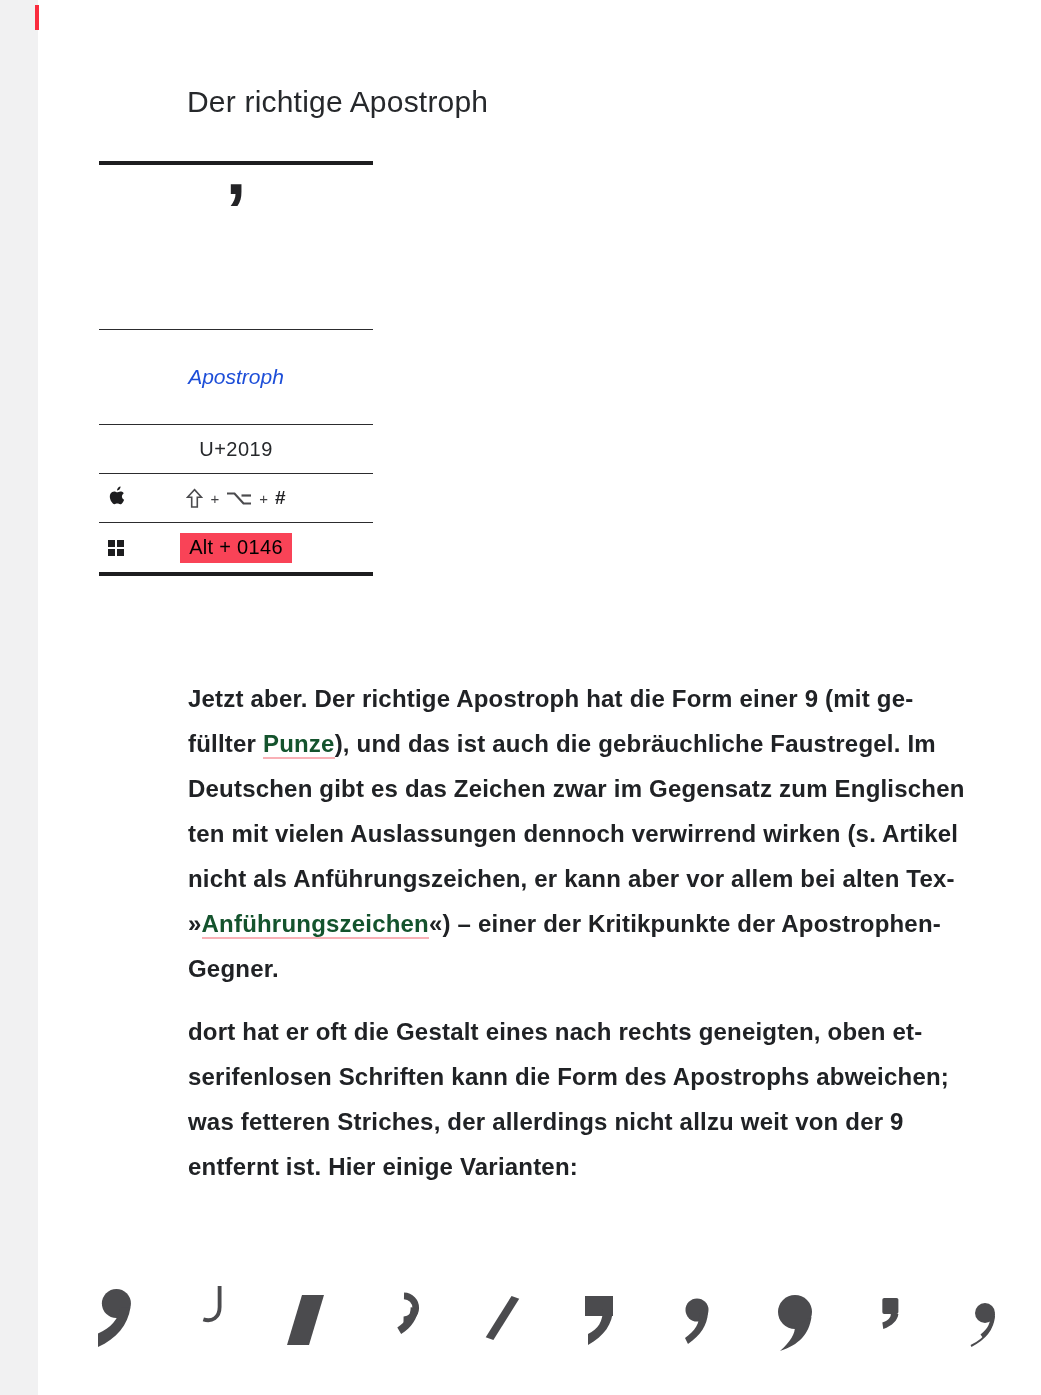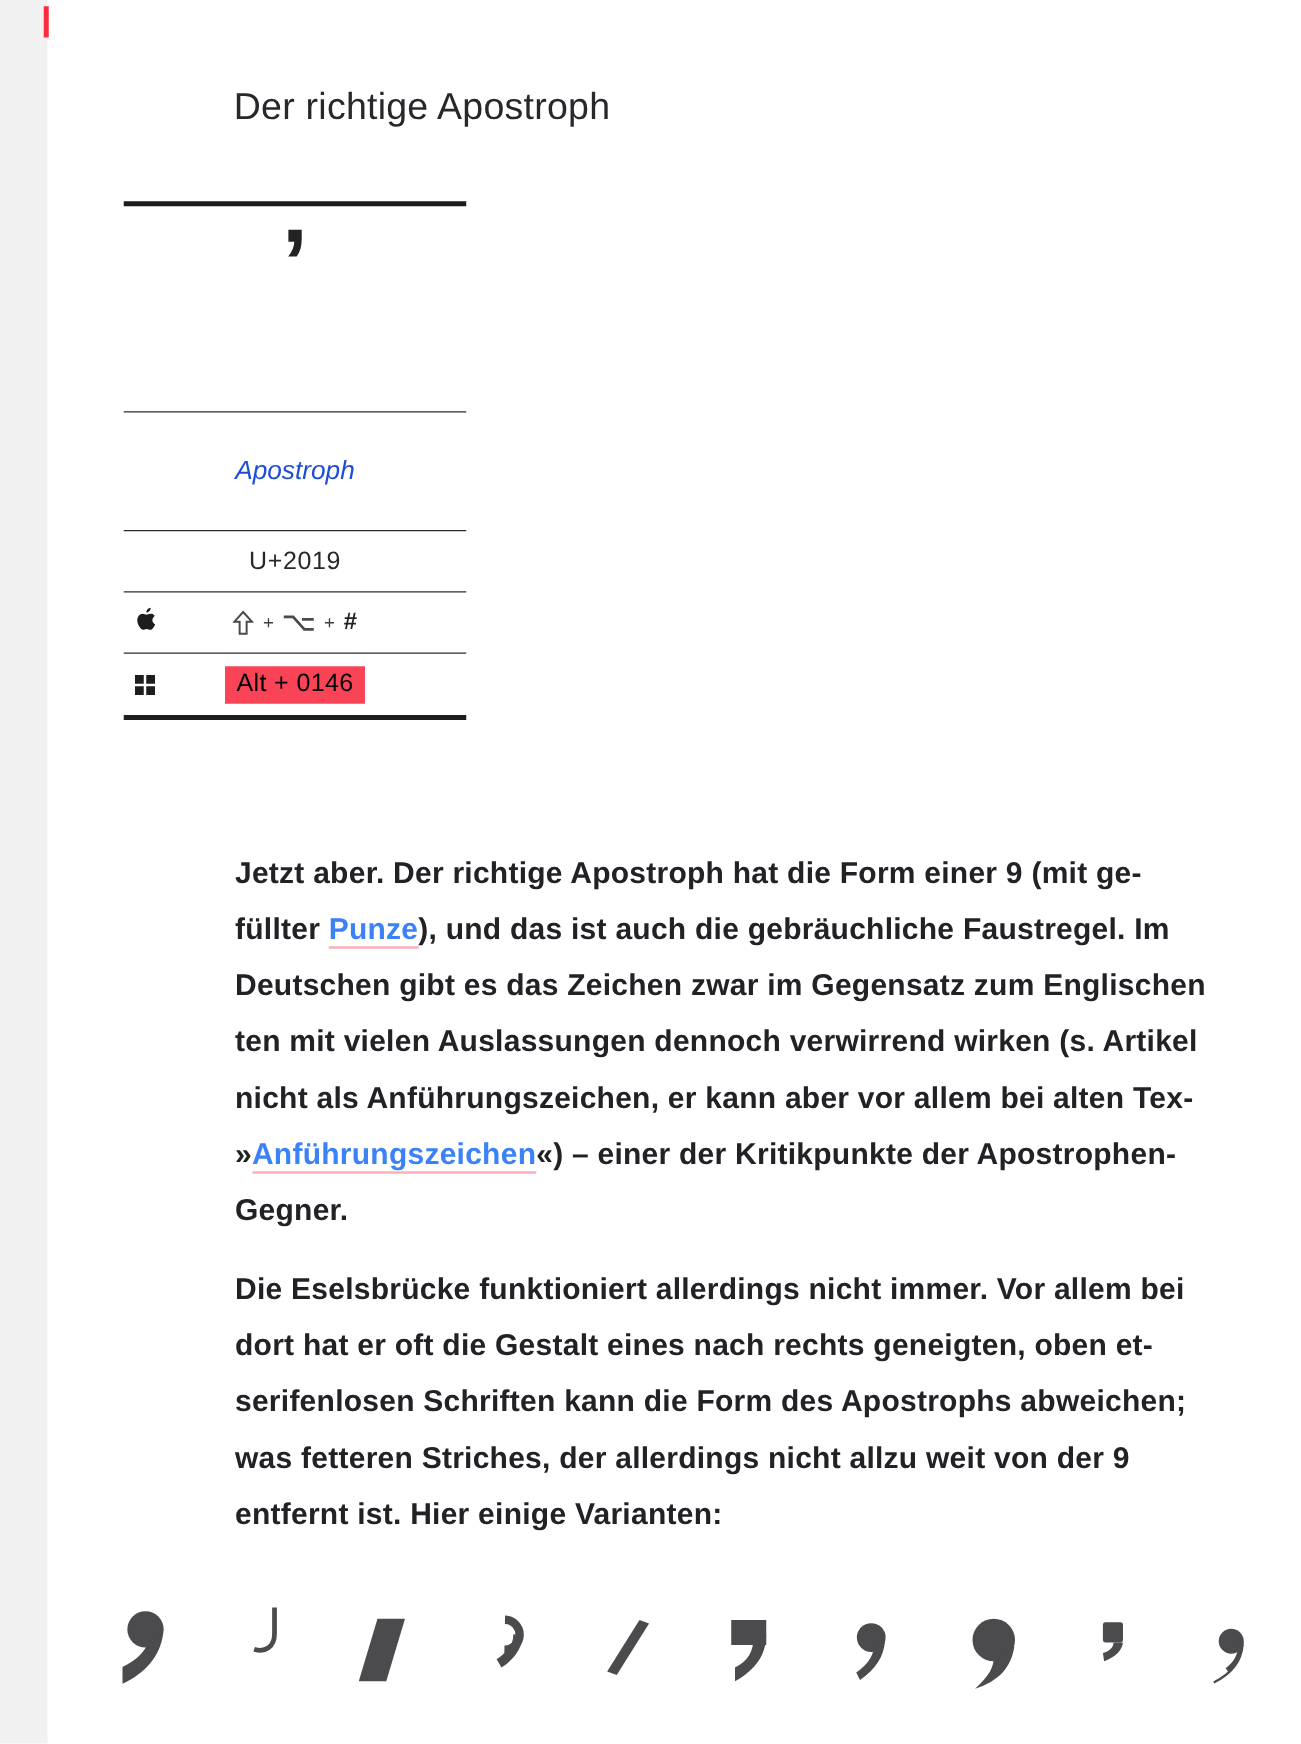--- a/index.html
+++ b/index.html
@@ -3,21 +3,21 @@
 <meta charset="utf-8">
 <style>
   html,body{margin:0;padding:0;}
   body{
     width:1041px;height:1395px;position:relative;background:#ffffff;
     font-family:"Liberation Sans",sans-serif;color:#202225;overflow:hidden;
   }
   .left-strip{position:absolute;left:0;top:0;width:38px;height:1395px;background:#f1f1f2;}
   .red-marker{position:absolute;left:35px;top:5px;width:4px;height:25px;background:#fa2c3e;}
   .page-title{
-    position:absolute;left:187px;top:40px;font-size:30px;line-height:42px;
+    position:absolute;left:187px;top:56px;font-size:30px;line-height:42px;
     font-weight:500;color:#26282b;letter-spacing:0.2px;margin-top:25px;
   }
   
   .infobox{
     position:absolute;left:99px;top:161px;width:274px;
     border-top:4px solid #1d1d1f;border-bottom:4px solid #1d1d1f;
   }
   .ib-row{position:relative;box-sizing:border-box;border-bottom:1px solid #2c2c2e;
     display:flex;align-items:center;justify-content:center;}
   .ib-row:last-child{border-bottom:none;}
@@ -34,21 +34,21 @@
   .key-hash{font-size:19px;font-weight:600;color:#232326;}
   .win-shortcut{
     background:#f94357;color:#000000;font-size:20px;padding:3px 9px 4px 9px;letter-spacing:0.3px;
   }
   .win-logo{display:grid;grid-template-columns:7px 7px;grid-template-rows:7px 7px;gap:2px;}
   .win-logo span{background:#1d1d1f;display:block;}
   
   .article{position:absolute;left:188px;top:676px;width:810px;font-weight:bold;}
   .paragraph{margin:0 0 18px 0;}
   .line{font-size:24px;line-height:45px;letter-spacing:0.2px;color:#202225;white-space:nowrap;}
-  .link{color:#3b82f6;text-decoration:none;border-bottom:2px solid rgba(238,28,46,0.35);text-align:right;}
+  .link{color:#14532d;text-decoration:none;border-bottom:2px solid rgba(238,28,46,0.35);text-align:right;}
   
   .variants-row{
     position:absolute;left:92px;top:1268px;width:905px;height:100px;
     display:flex;justify-content:space-between;align-items:flex-start;
   }
   .variant{flex:0 0 auto;}
   .variant svg{display:block;}
   .v-fill{fill:#4b4b4e;}
   .v-stroke{fill:none;stroke:#4b4b4e;}
 </style>
@@ -104,21 +104,20 @@
   <div class="paragraph">
       <div class="line"><span>Jetzt aber. Der richtige Apostroph hat die Form einer 9 (mit ge-</span></div>
       <div class="line"><span>füllter </span><a class="link" href="#">Punze</a><span>), und das ist auch die gebräuchliche Faustregel. Im</span></div>
       <div class="line"><span>Deutschen gibt es das Zeichen zwar im Gegensatz zum Englischen</span></div>
       <div class="line"><span>ten mit vielen Auslassungen dennoch verwirrend wirken (s. Artikel</span></div>
       <div class="line"><span>nicht als Anführungszeichen, er kann aber vor allem bei alten Tex-</span></div>
       <div class="line"><span>»</span><a class="link" href="#">Anführungszeichen</a><span>«) – einer der Kritikpunkte der Apostrophen-</span></div>
       <div class="line"><span>Gegner.</span></div>
     </div>
   <div class="paragraph">
-      <div class="line"><span>Die Eselsbrücke funktioniert allerdings nicht immer. Vor allem bei</span></div>
       <div class="line"><span>dort hat er oft die Gestalt eines nach rechts geneigten, oben et-</span></div>
       <div class="line"><span>serifenlosen Schriften kann die Form des Apostrophs abweichen;</span></div>
       <div class="line"><span>was fetteren Striches, der allerdings nicht allzu weit von der 9</span></div>
       <div class="line"><span>entfernt ist. Hier einige Varianten:</span></div>
     </div>
 </div>
 
 <div class="variants-row">
   <span class="variant" style="margin-top:20px">
     <svg width="43" height="62" viewBox="0 0 44 64">

